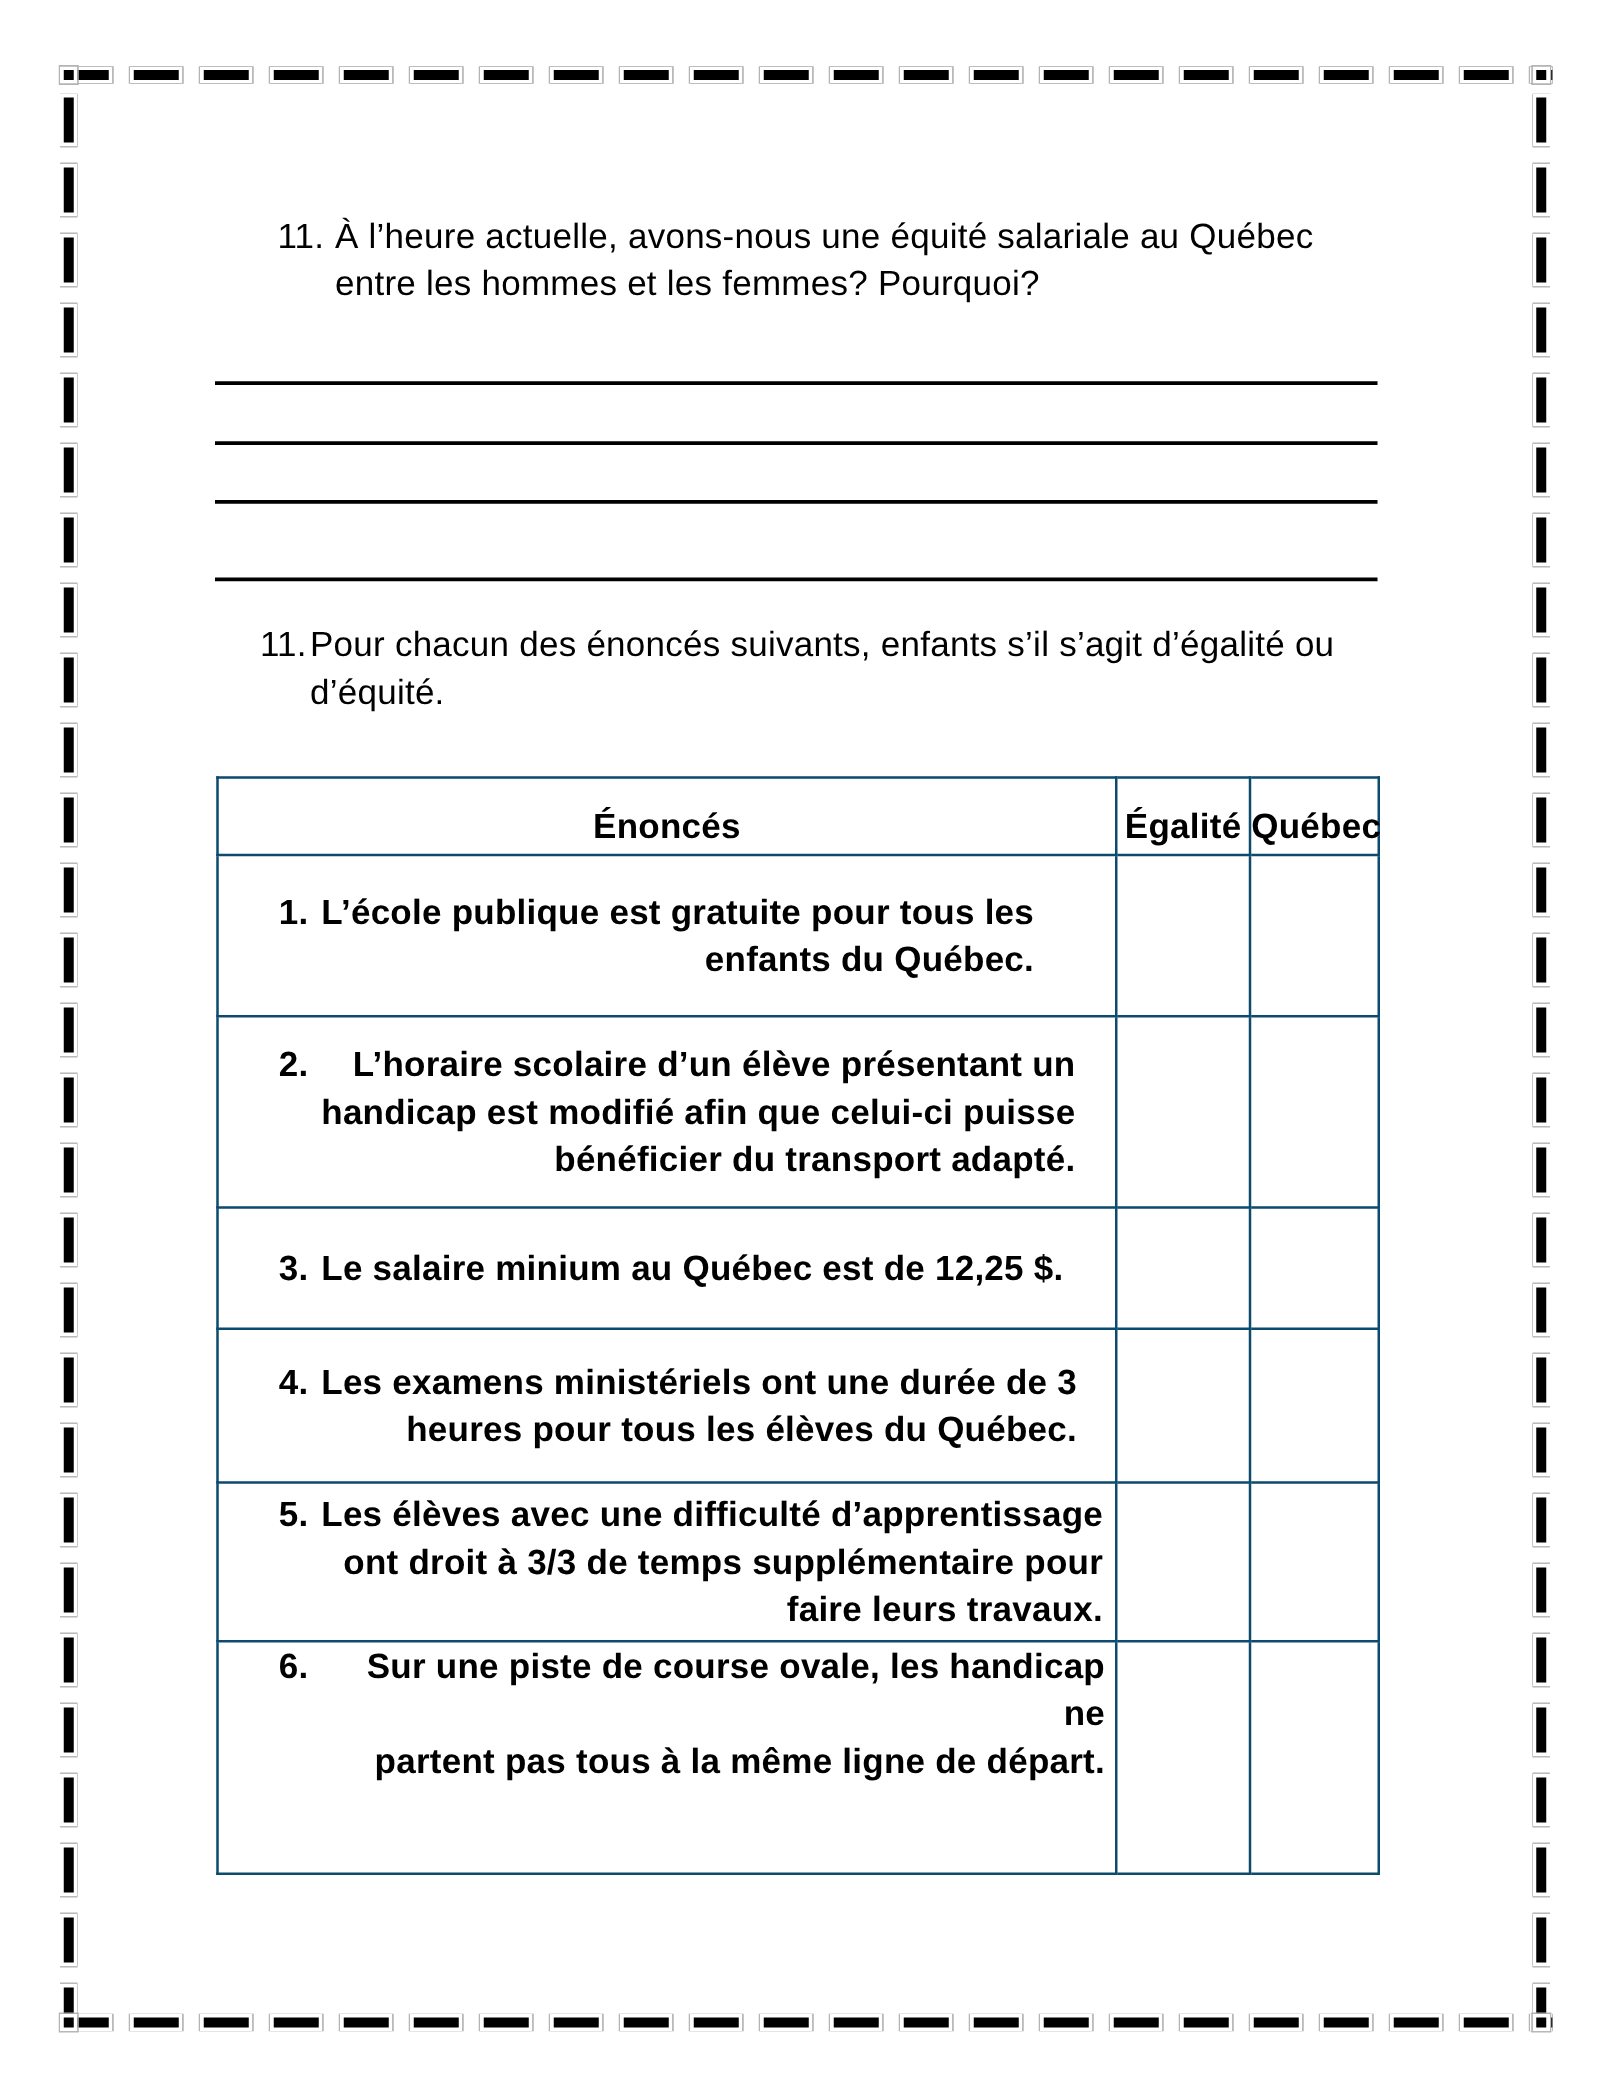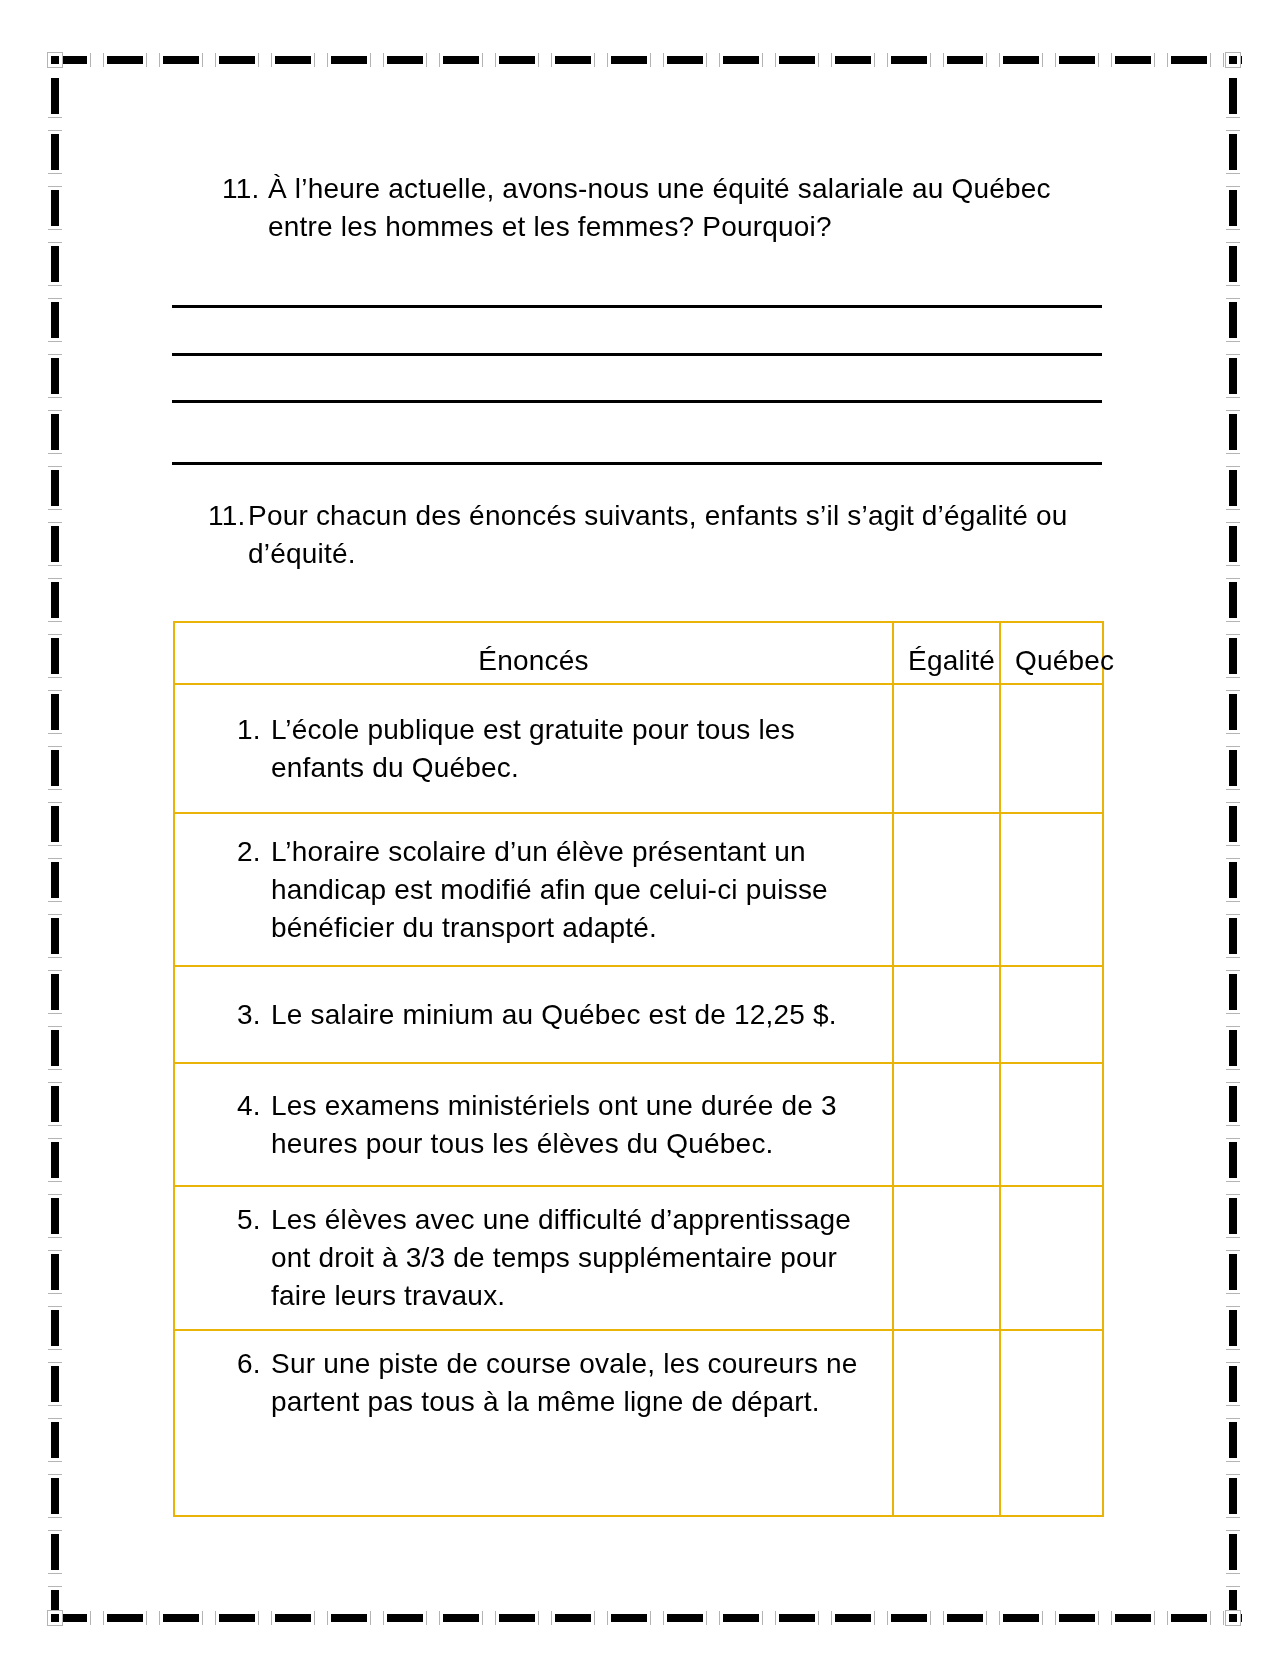--- a/index.html
+++ b/index.html
@@ -66,37 +66,37 @@
     position:absolute;left:173px;top:621px;
     width:929px;
     border-collapse:collapse;
     table-layout:fixed;
     font-size:28px;line-height:38px;letter-spacing:.2px;
   }
   #statements-table col.c1{width:719px;}
   #statements-table col.c2{width:107px;}
   #statements-table col.c3{width:103px;}
   #statements-table td,#statements-table th{
-    border:2px solid #eab308;
-    padding:14px;
-    font-weight:normal;
+    border:2px solid #0c4a6e;
+    padding:0;
+    font-weight:bold;
   }
   #statements-table thead tr{height:62px;}
   #statements-table th{vertical-align:bottom;text-align:center;padding-bottom:3px;}
   .row-h1{height:129px;}
   .row-h2{height:153px;}
   .row-h3{height:97px;}
   .row-h4{height:123px;}
   .row-h5{height:127px;}
   .row-h6{height:186px;}
   td.stmt-cell{vertical-align:middle;}
   tr.top-align td.stmt-cell{vertical-align:top;padding-top:22px;}
   .stmt{display:flex;padding-left:48px;padding-right:8px;}
   .stmt-number{flex:none;width:34px;}
-  .stmt-text{white-space:pre-line;}
+  .stmt-text{white-space:pre-line;text-align:right;}
 </style>
 </head>
 <body>
 
 <div class="border-strip horiz" id="border-top">
     <div class="dash" style="width: 42px;"></div>
     <div class="dash" style="width: 42px;"></div>
     <div class="dash" style="width: 42px;"></div>
     <div class="dash" style="width: 42px;"></div>
     <div class="dash" style="width: 42px;"></div>
@@ -291,21 +291,21 @@
 faire leurs travaux.</span>
       </div>
         </td>
       <td></td>
       <td></td>
     </tr>
     <tr class="row-h6 top-align">
       <td class="stmt-cell">
           <div class="stmt">
         <span class="stmt-number">6.</span>
-        <span class="stmt-text">Sur une piste de course ovale, les coureurs ne
+        <span class="stmt-text">Sur une piste de course ovale, les handicap ne
 partent pas tous à la même ligne de départ.</span>
       </div>
         </td>
       <td></td>
       <td></td>
     </tr>
   </tbody>
 </table>
 
 </body></html>

